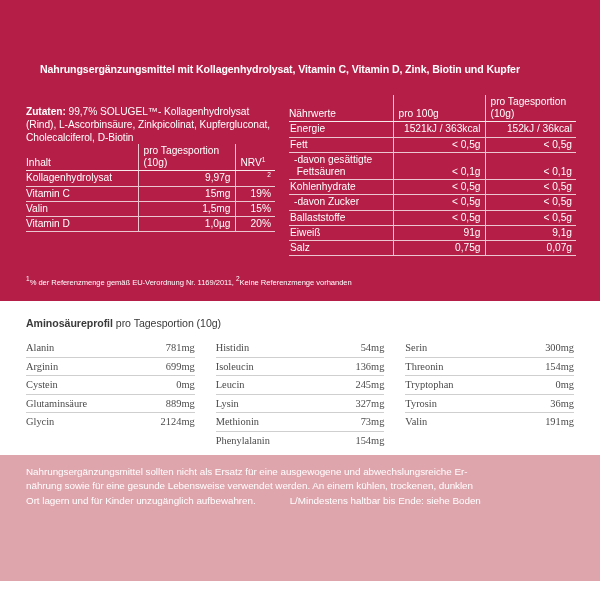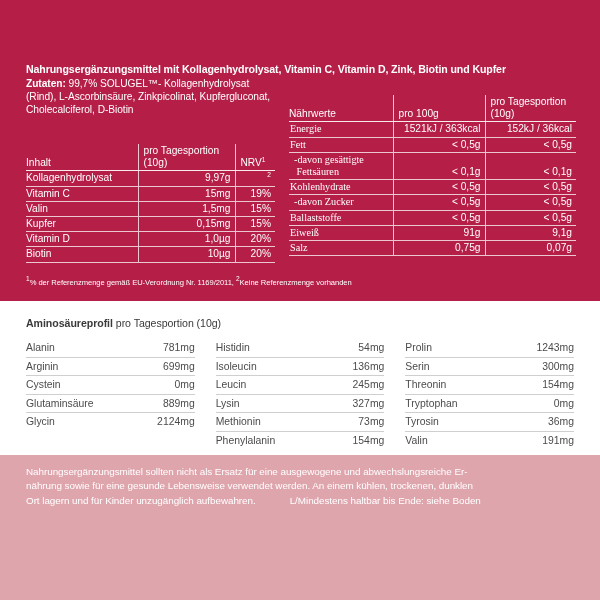--- a/index.html
+++ b/index.html
@@ -26,33 +26,33 @@
     left: 0;
     top: 0;
     width: 600px;
     height: 301px;
     background: #b51e47;
     color: #ffffff;
     box-sizing: border-box;
   }
   .headline {
     position: absolute;
-    left: 26px;
+    left: 40px;
     top: 63px;
     font-size: 10.6px;
     font-weight: bold;
     letter-spacing: -0.1px;
     white-space: nowrap;
   }
 
   
   .ingredients {
     position: absolute;
     left: 26px;
-    top: 77px;
+    top: 105px;
     width: 248px;
     font-size: 10.2px;
     line-height: 13.1px;
     letter-spacing: -0.05px;
   }
   .ingredients b { font-weight: bold; }
 
   
   table.ctable {
     position: absolute;
@@ -84,21 +84,21 @@
   #tbl-inhalt { left: 26px; top: 144px; width: 249px; }
   #tbl-inhalt .c1 { width: 112px; }
   #tbl-inhalt .c2 { width: 97px; }
   #tbl-inhalt .c3 { width: 40px; }
 
   
   #tbl-naehrwerte { left: 289px; top: 95px; width: 287px; }
   #tbl-naehrwerte .c1 { width: 104px; }
   #tbl-naehrwerte .c2 { width: 92px; }
   #tbl-naehrwerte .c3 { width: 91px; }
-  #tbl-naehrwerte td.lbl { padding-left: 1px; font-family: Liberation Serif, serif; }
+  #tbl-naehrwerte td.lbl { padding-left: 1px; }
   .sub { padding-left: 5px !important; }
   .two-line { line-height: 11.4px; }
 
   .footnote {
     position: absolute;
     left: 26px;
     top: 278px;
     font-size: 7.6px;
     letter-spacing: -0.05px;
     color: #ffffff;
@@ -125,20 +125,21 @@
   }
   .aa-title b { font-weight: bold; }
 
   .aa-cols {
     position: absolute;
     left: 26px;
     top: 38px;
     width: 548px;
     display: flex;
     gap: 8px;
+    font-family: Liberation Serif, serif;
   }
   .aa-col { width: 174px; margin-right: 13px; }
   .aa-col:last-child { margin-right: 0; }
   .aa-row {
     display: flex;
     justify-content: space-between;
     align-items: baseline;
     border-bottom: 1px solid #cfcfcf;
     padding: 2px 0 2px 0;
     font-size: 10.4px;
@@ -148,21 +149,21 @@
   .aa-col .aa-row:last-child { border-bottom: none; }
   .aa-name { white-space: nowrap; }
   .aa-val { white-space: nowrap; }
 
   
   .panel-pink {
     position: absolute;
     left: 0;
     top: 455px;
     width: 600px;
-    height: 145px;
+    height: 126px;
     background: #dfa5ad;
     color: #ffffff;
   }
   .disclaimer {
     position: absolute;
     left: 26px;
     top: 10px;
     width: 550px;
     font-size: 9.9px;
     line-height: 14.4px;
@@ -208,32 +209,22 @@
             <td>Vitamin C</td>
             <td class="num vline">15mg</td>
             <td class="num vline">19%</td>
           </tr>
           <tr>
             <td>Valin</td>
             <td class="num vline">1,5mg</td>
             <td class="num vline">15%</td>
           </tr>
           <tr>
-            <td>Kupfer</td>
-            <td class="num vline">0,15mg</td>
-            <td class="num vline">15%</td>
-          </tr>
-          <tr>
             <td>Vitamin D</td>
             <td class="num vline">1,0µg</td>
-            <td class="num vline">20%</td>
-          </tr>
-          <tr>
-            <td>Biotin</td>
-            <td class="num vline">10µg</td>
             <td class="num vline">20%</td>
           </tr>
         </tbody>
     </table>
 
     <table class="ctable" id="tbl-naehrwerte">
       <colgroup>
         <col class="c1">
           <col class="c2">
           <col class="c3">
@@ -342,24 +333,20 @@
             <span class="aa-name">Methionin</span>
             <span class="aa-val">73mg</span>
           </div>
           <div class="aa-row">
             <span class="aa-name">Phenylalanin</span>
             <span class="aa-val">154mg</span>
           </div>
         </div>
         <div class="aa-col">
           <div class="aa-row">
-            <span class="aa-name">Prolin</span>
-            <span class="aa-val">1243mg</span>
-          </div>
-          <div class="aa-row">
             <span class="aa-name">Serin</span>
             <span class="aa-val">300mg</span>
           </div>
           <div class="aa-row">
             <span class="aa-name">Threonin</span>
             <span class="aa-val">154mg</span>
           </div>
           <div class="aa-row">
             <span class="aa-name">Tryptophan</span>
             <span class="aa-val">0mg</span>

